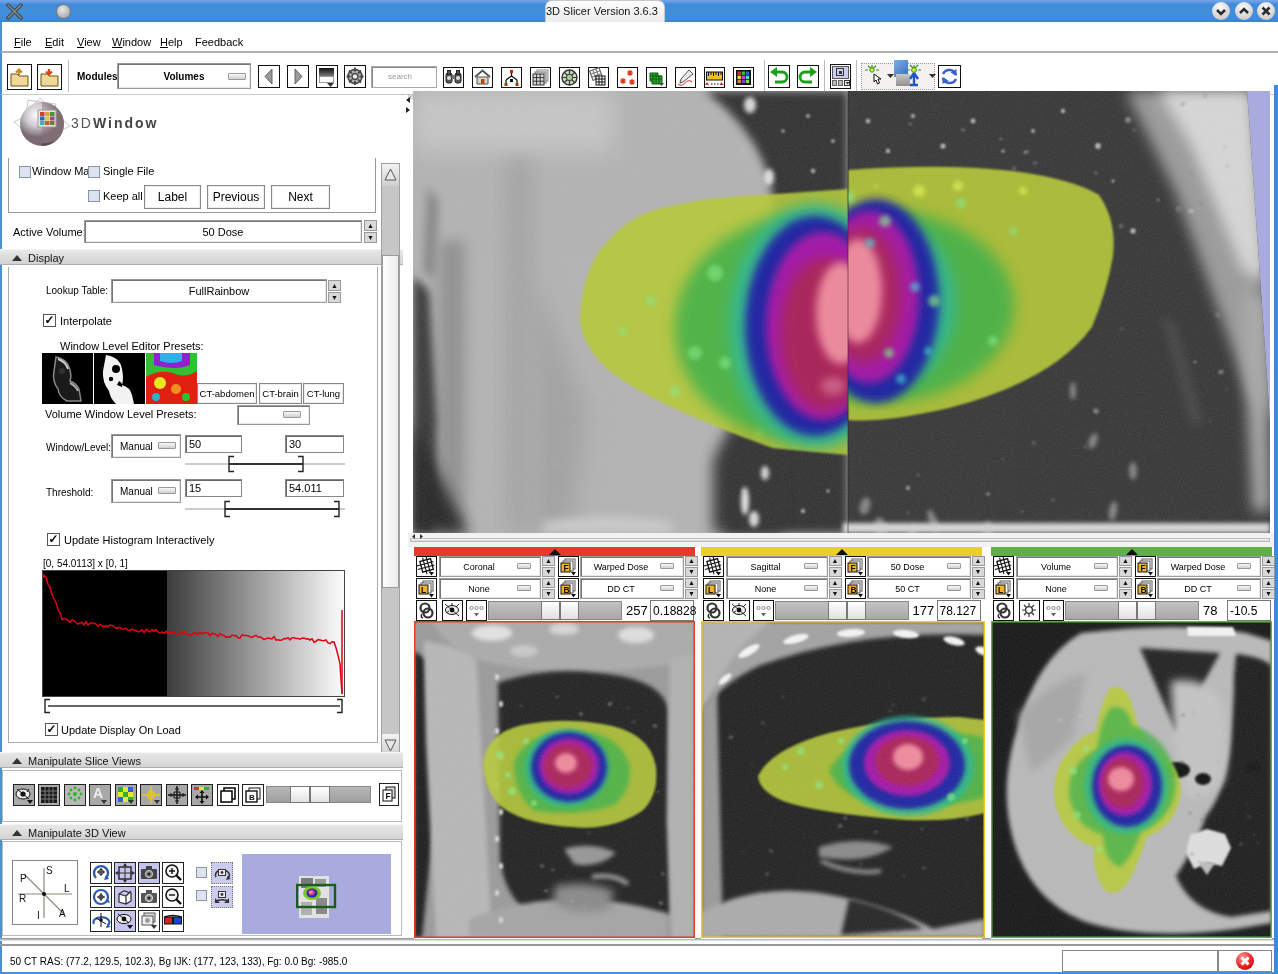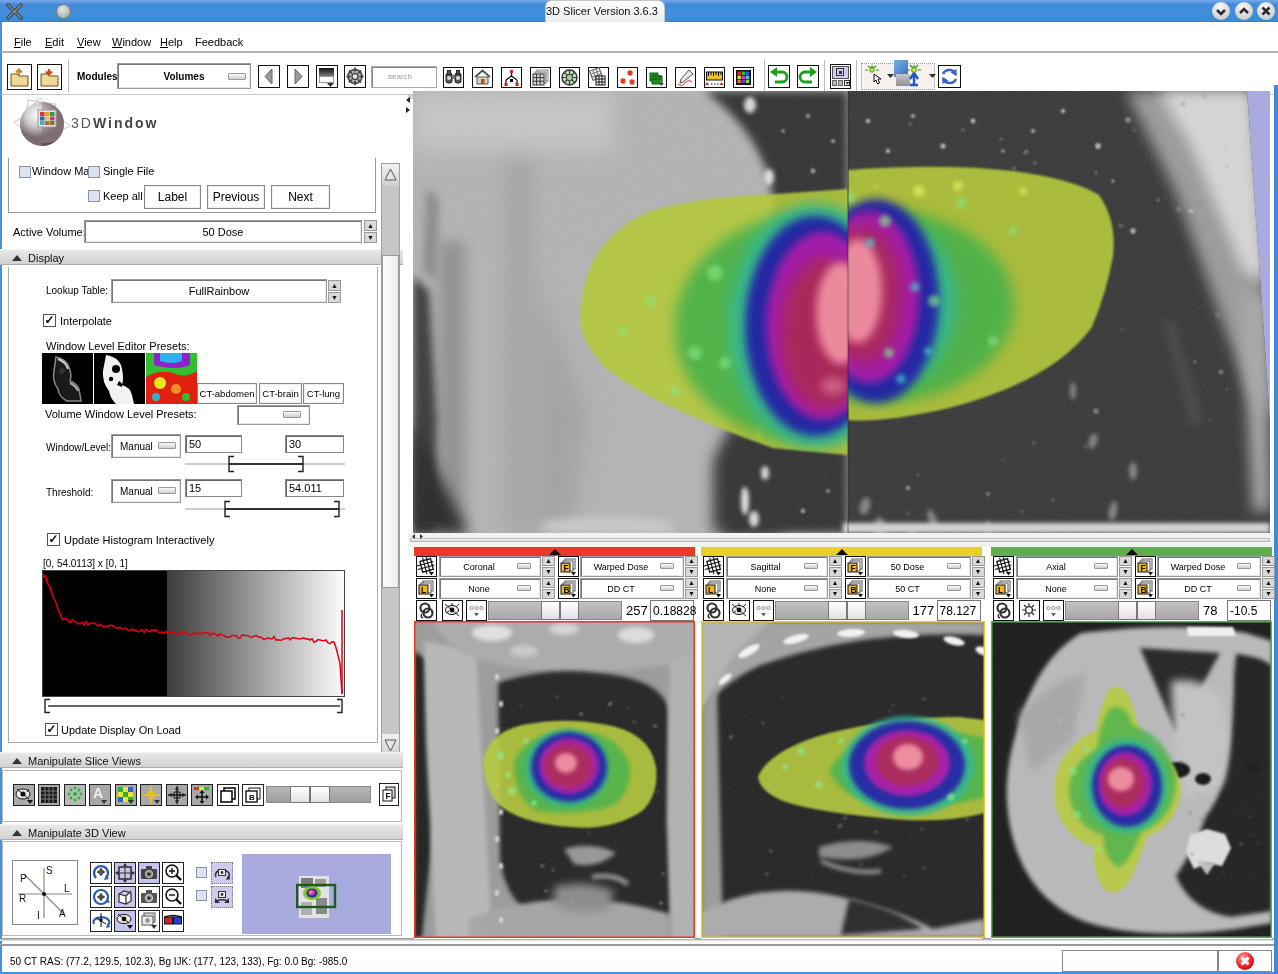--- a/index.html
+++ b/index.html
@@ -286,21 +286,21 @@
     <i class="tri"></i>
     <span>Display</span>
   </div>
 <div class="abs" style="left:8px;top:267px;width:370px;height:476px;border:1px solid #aaa;border-top:none;background:#fff"></div>
 <div class="abs" style="left:46px;top:285px;font-size:10px;white-space:nowrap">Lookup Table:</div>
 <div class="dd" style="left:111px;top:279px;width:216px;height:24px;line-height:23px">FullRainbow</div>
 <div class="spin" style="left:328px;top:280px;height:11px">▲</div>
 <div class="spin" style="left:328px;top:292px;height:11px">▼</div>
 <div class="cbw" style="left:43px;top:314px">✓</div>
 <div class="abs txt s11" style="left:60px;top:315px">Interpolate</div>
-<div class="abs txt s11" style="left:46px;top:340px">Window Level Editor Presets:</div>
+<div class="abs txt s11" style="left:60px;top:340px">Window Level Editor Presets:</div>
 <svg class="abs" style="left:42px;top:353px" width="51" height="51">
     <rect width="51" height="51" fill="#000"></rect>
     <path d="M14 4 q10 2 13 10 q3 8 1 14 q6 2 9 8 l2 12 h-14 q-8 -4 -9 -12 q-6 -8 -4 -18 z" fill="#1a1a1a" stroke="#888" stroke-width="1.5"></path>
     <path d="M16 6 q8 3 10 10" stroke="#ccc" fill="none" stroke-width="2"></path>
     <path d="M28 30 q6 3 8 8" stroke="#aaa" fill="none" stroke-width="2"></path>
     <circle cx="20" cy="18" r="3" fill="#333"></circle>
   </svg>
 <svg class="abs" style="left:94px;top:353px" width="51" height="51">
     <rect width="51" height="51" fill="#000"></rect>
     <path d="M12 2 q14 2 16 14 q2 10 0 16 q8 2 10 10 l2 9 h-18 q-6 -6 -7 -13 q-7 -9 -6 -20 z" fill="#f2f2f2"></path>
@@ -981,21 +981,21 @@
     <path d="M8 1 L14 7 L2 7 Z" fill="#111"></path>
   </svg>
 <div class="abs" style="left:993px;top:556px;width:21px;height:21px;border:1.5px solid #111;background:#fff"></div>
 <svg class="abs" style="left:993px;top:556px" width="21" height="21">
     <g transform="rotate(-15 10 9)">
       <rect x="5" y="4" width="11" height="11" fill="none" stroke="#111" stroke-width="1.3"></rect>
       <path d="M8.6 1 v17 M12.2 1 v17 M1 7.6 h17 M1 11.2 h17" stroke="#111" stroke-width="1.1"></path>
     </g>
     <path d="M13 16 l2.5 3.5 l2.5 -3.5 z" fill="#111"></path>
   </svg>
-<div class="dd" style="left:1016px;top:556px;width:102px;height:21px;line-height:20px;font-size:9px;padding-right:22px">Axial</div>
+<div class="dd" style="left:1016px;top:556px;width:102px;height:21px;line-height:20px;font-size:9px;padding-right:22px">Volume</div>
 <div class="ddg" style="left:1094px;top:563px;width:14px;height:6px"></div>
 <div class="spin" style="left:1119px;top:556px;height:10px;line-height:8px">▲</div>
 <div class="spin" style="left:1119px;top:567px;height:10px;line-height:8px">▼</div>
 <div class="abs" style="left:1135px;top:556px;width:21px;height:21px;border:1.5px solid #111;background:#fff"></div>
 <svg class="abs" style="left:1135px;top:556px" width="21" height="21">
     <rect x="7" y="3" width="10" height="10" fill="#fff" stroke="#555"></rect>
     <rect x="5" y="5" width="10" height="10" fill="#fff" stroke="#555"></rect>
     <rect x="3" y="7" width="9" height="9" fill="#f0b428" stroke="#111"></rect>
     <text x="5.5" y="14.5" font-size="8.5" font-weight="bold" font-family="Liberation Sans" fill="#111">F</text>
     <path d="M13 16 l2.5 3.5 l2.5 -3.5 z" fill="#111"></path>

